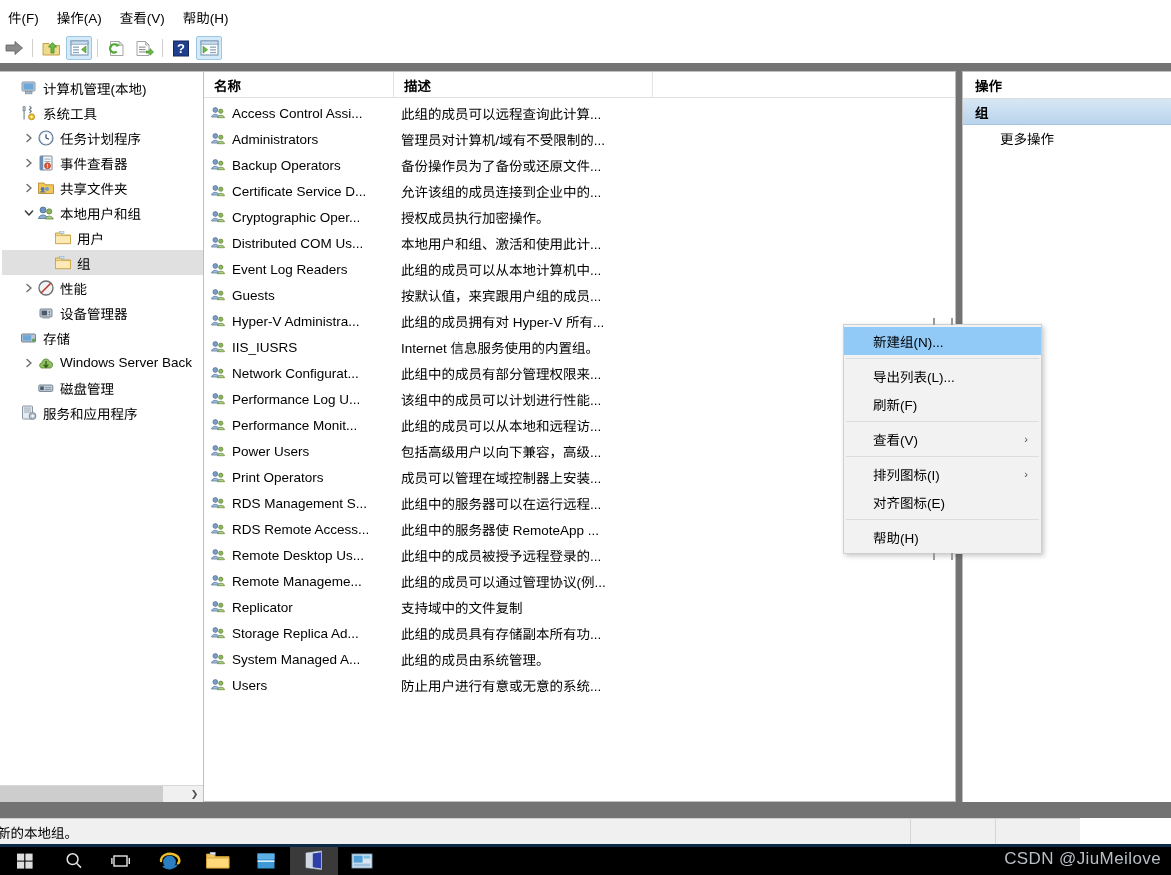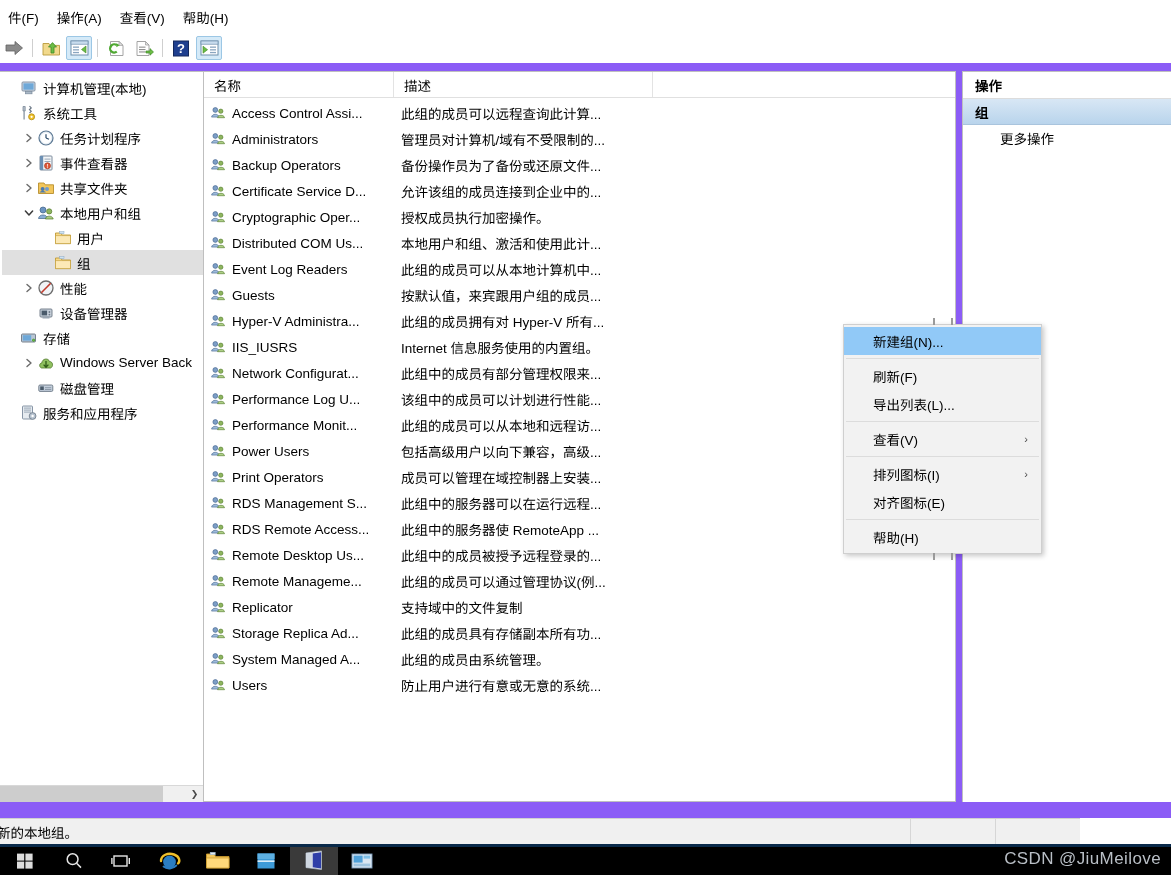--- a/index.html
+++ b/index.html
@@ -69,21 +69,21 @@
     background: #cfcfcf;
     margin: 0 4px;
   }
 
   
   .workarea {
     position: absolute;
     left: 0; top: 63px;
     width: 1171px;
     height: 755px;
-    background: #8b5cf6;
+    background: #737373;
   }
 
   
   .tree-pane {
     position: absolute;
     left: 0; top: 8px;
     width: 204px;
     height: 731px;
     background: #ffffff;
     border-right: 1px solid #bfbfbf;
@@ -169,20 +169,21 @@
     border-left: none;
     box-sizing: border-box;
     overflow: hidden;
   }
   .list-header {
     display: flex;
     height: 26px;
     border-bottom: 1px solid #e0e0e0;
     background: #ffffff;
     box-sizing: border-box;
+    font-weight: bold;
   }
   .lh-cell {
     display: flex;
     align-items: center;
     padding-left: 10px;
     font-size: 13.5px;
     color: #000;
     box-sizing: border-box;
     border-right: 1px solid #e3e3e3;
     cursor: default;
@@ -1010,24 +1011,24 @@
 </div>
 
 <div class="ctxmenu">
   <div class="ctx-grip-top"></div>
   <div id="ctx-items">
       <div class="ctx-item highlight">
         <span>新建组(N)...</span>
       </div>
       <div class="ctx-sep"></div>
       <div class="ctx-item">
-        <span>刷新(F)</span>
+        <span>导出列表(L)...</span>
       </div>
       <div class="ctx-item">
-        <span>导出列表(L)...</span>
+        <span>刷新(F)</span>
       </div>
       <div class="ctx-sep"></div>
       <div class="ctx-item">
         <span>查看(V)</span>
         <span class="sub-arrow">›</span>
       </div>
       <div class="ctx-sep"></div>
       <div class="ctx-item">
         <span>排列图标(I)</span>
         <span class="sub-arrow">›</span>

